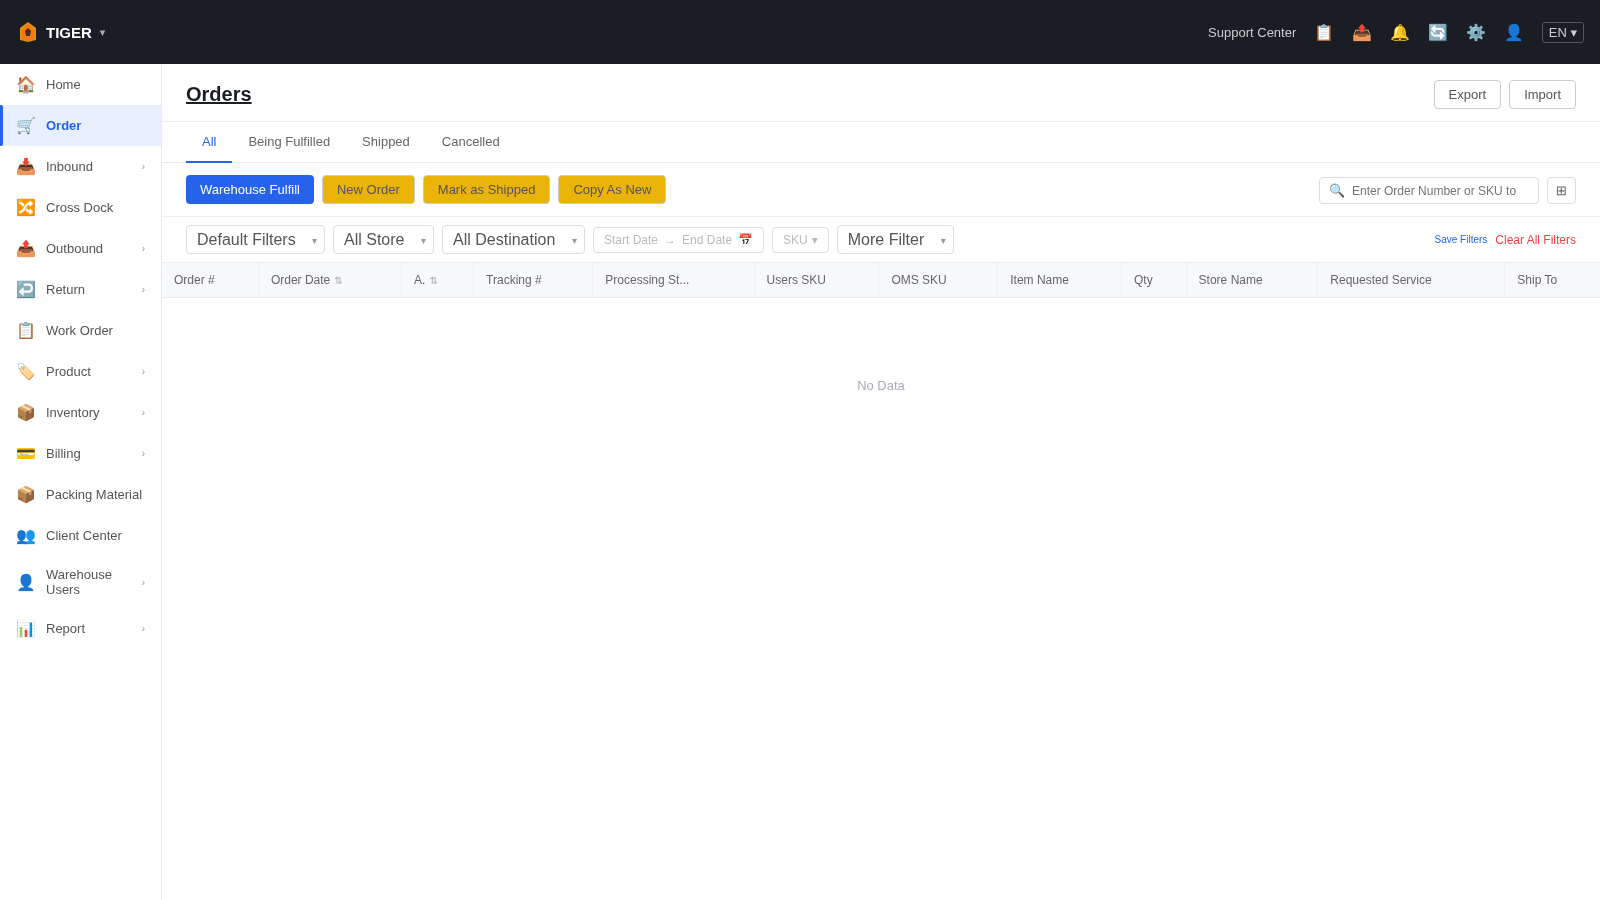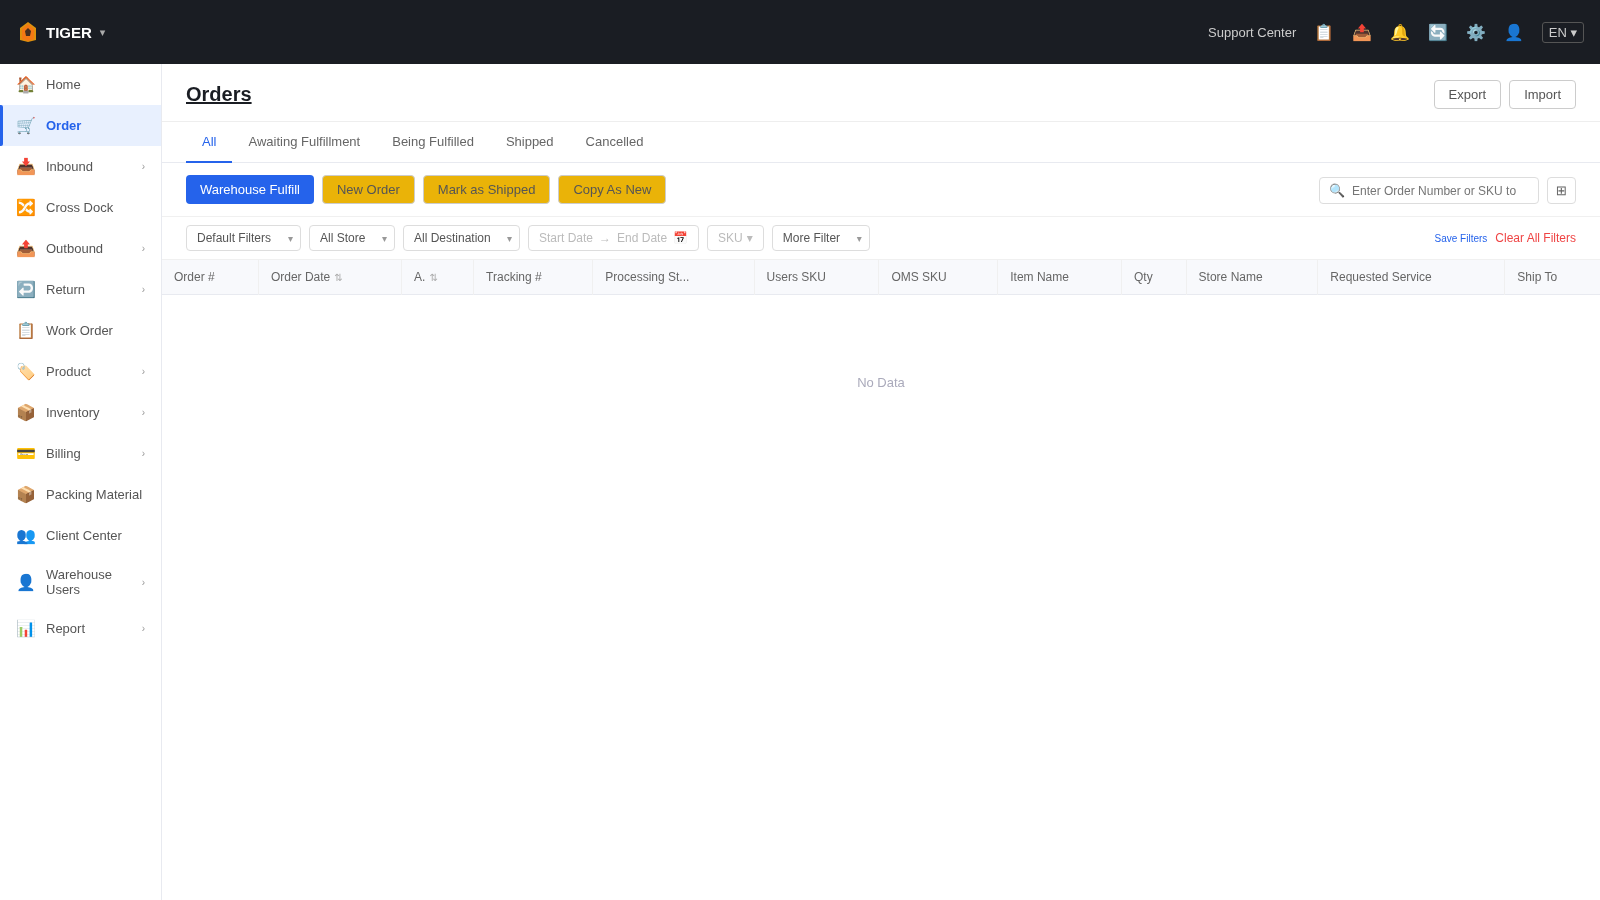--- a/index.html
+++ b/index.html
@@ -171,21 +171,21 @@
       padding: 8px 24px;
       gap: 8px;
       background: #fff;
       border-bottom: 1px solid #f0f0f0;
     }
     .filter-select {
       border: 1px solid #ddd;
       background: #fff;
       padding: 5px 28px 5px 10px;
       border-radius: 4px;
-      font-size: 12px;
+      font-size: 16px;
       color: #555;
       appearance: none;
       cursor: pointer;
       position: relative;
     }
     .filter-wrap { position: relative; display: inline-block; }
     .filter-wrap::after {
       content: '▾';
       position: absolute;
       right: 8px;
@@ -344,21 +344,20 @@
     <div class="page-header">
       <h1 class="page-title">Orders</h1>
       <div class="header-actions">
         <button class="btn-outline">Export</button>
         <button class="btn-outline">Import</button>
       </div>
     </div>
 
     <div class="tabs-bar">
     <div class="tab active">All</div>
-        <div class="tab">Awaiting Fulfillment</div>
         <div class="tab">Being Fulfilled</div>
         <div class="tab">Shipped</div>
         <div class="tab">Cancelled</div>
       </div>
 
     <div class="actions-bar">
       <button class="btn-primary">Warehouse Fulfill</button>
       <button class="btn-secondary">New Order</button>
       <button class="btn-secondary">Mark as Shipped</button>
       <button class="btn-secondary">Copy As New</button>

